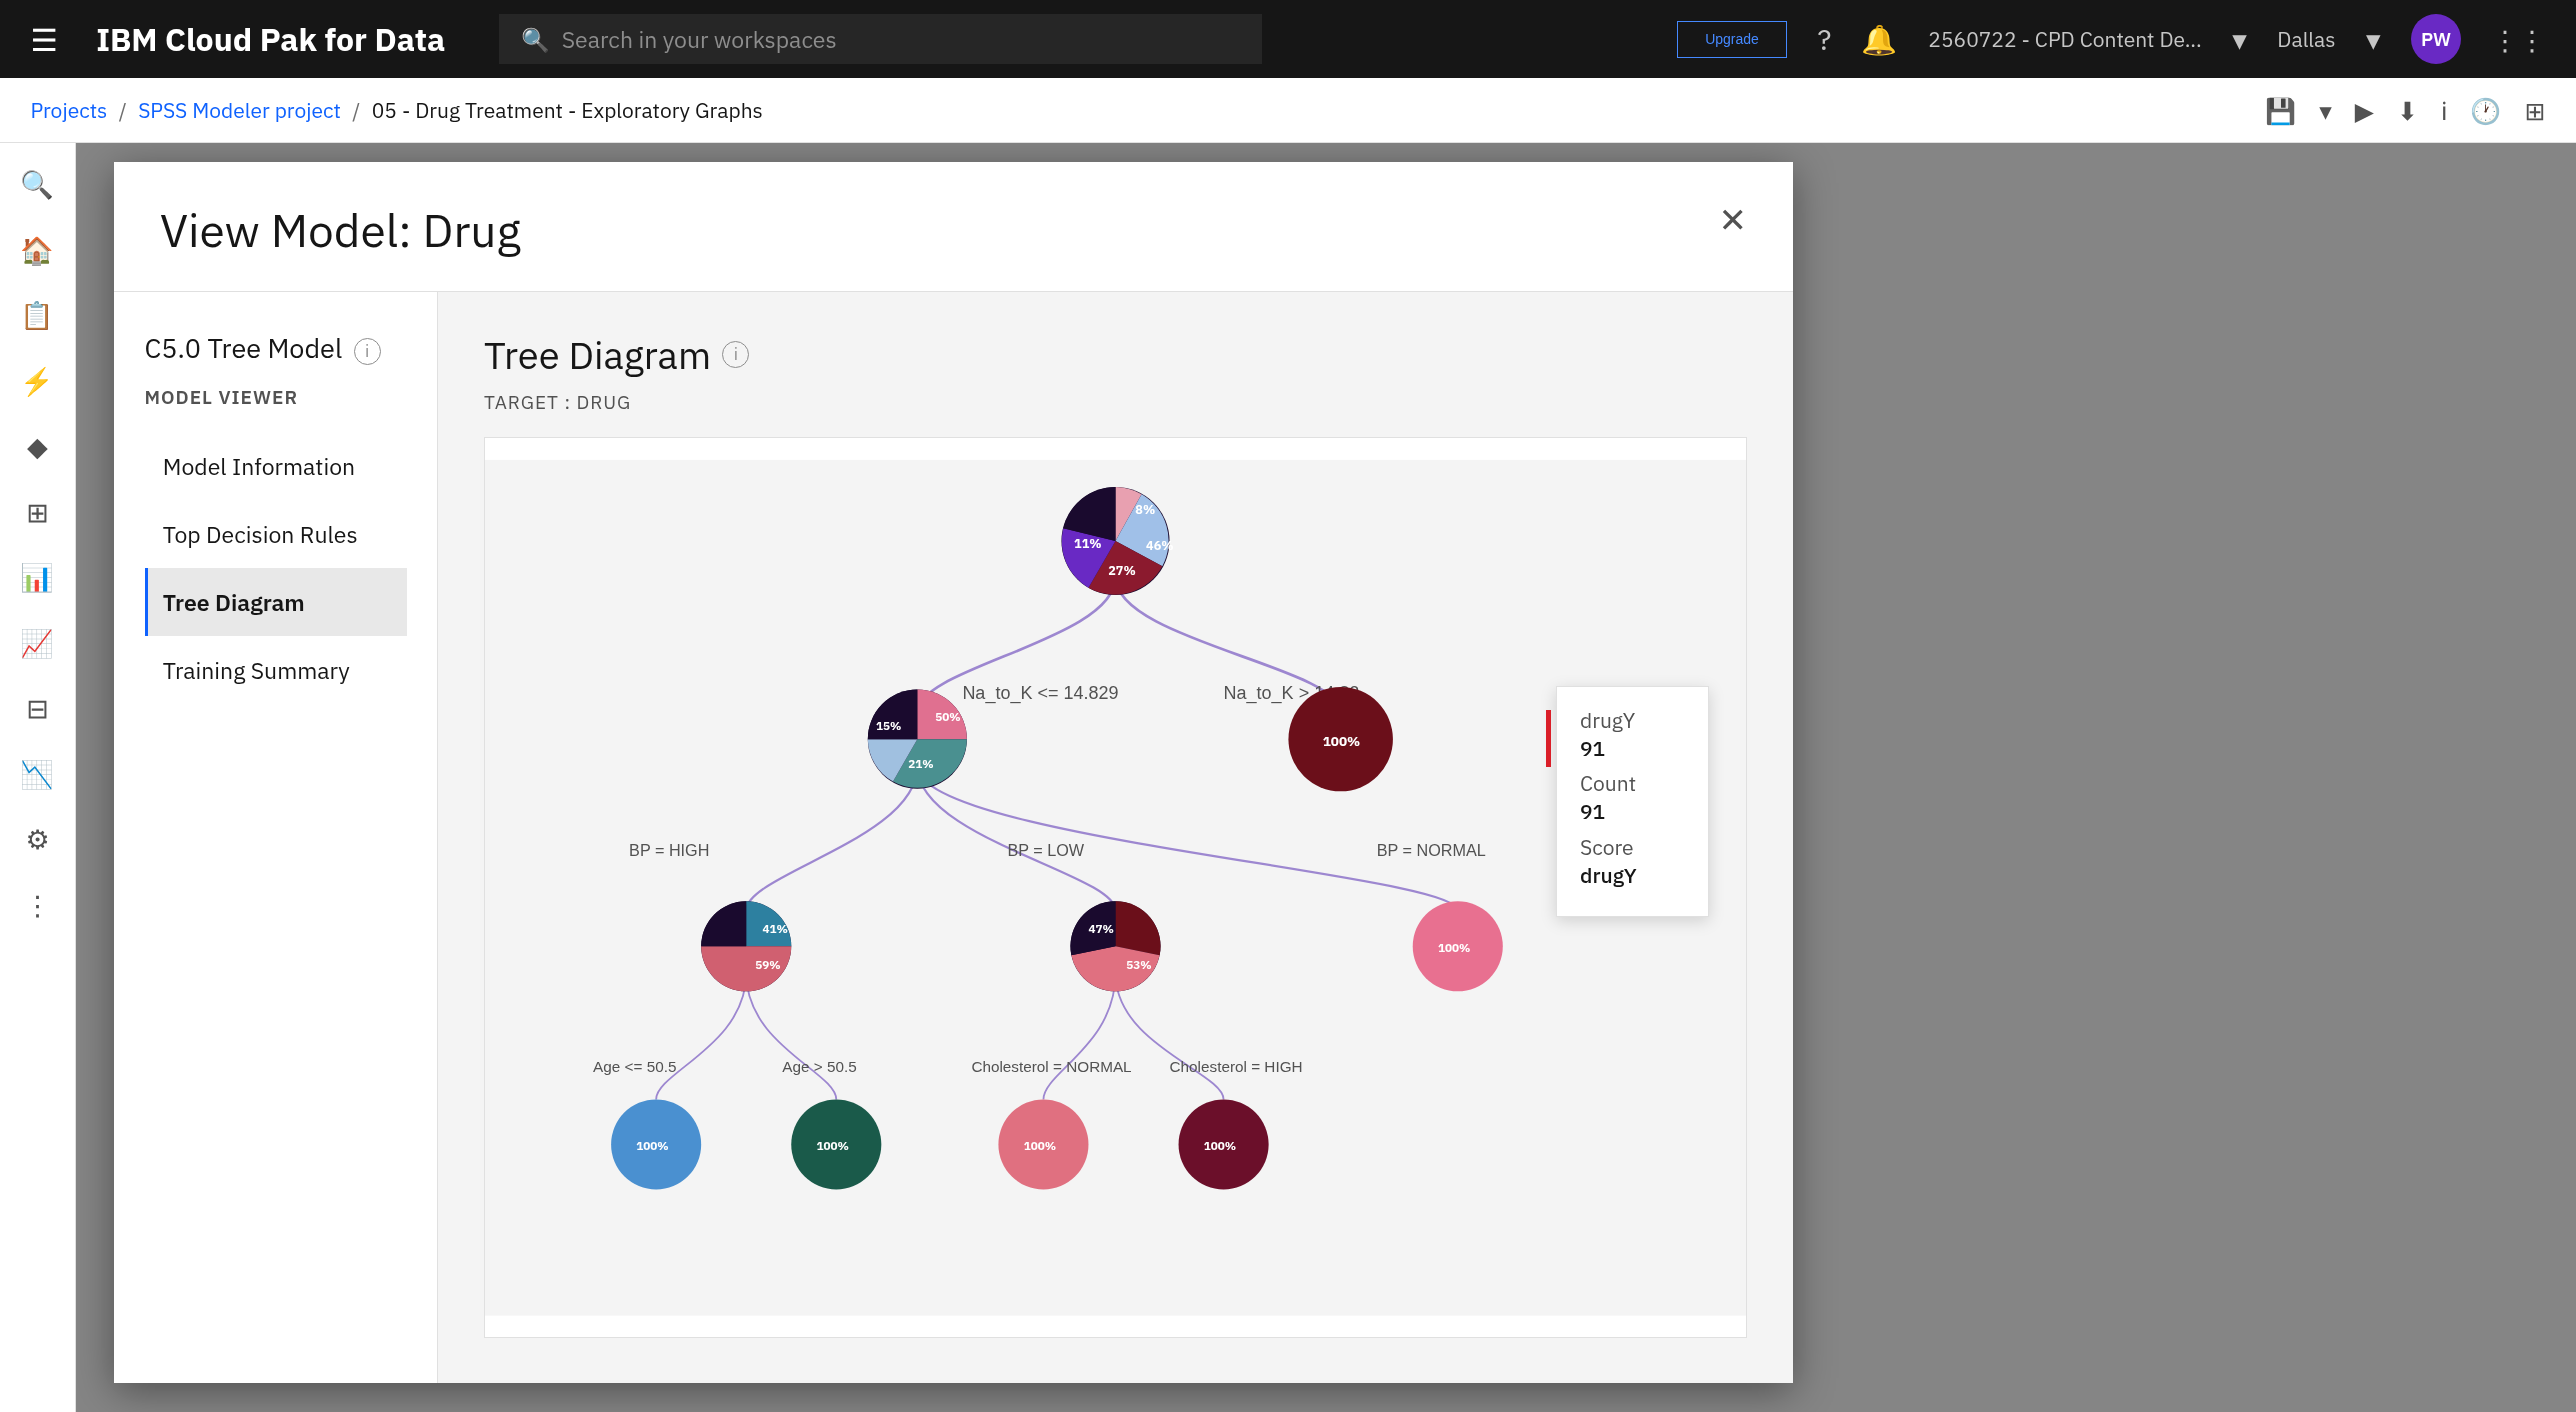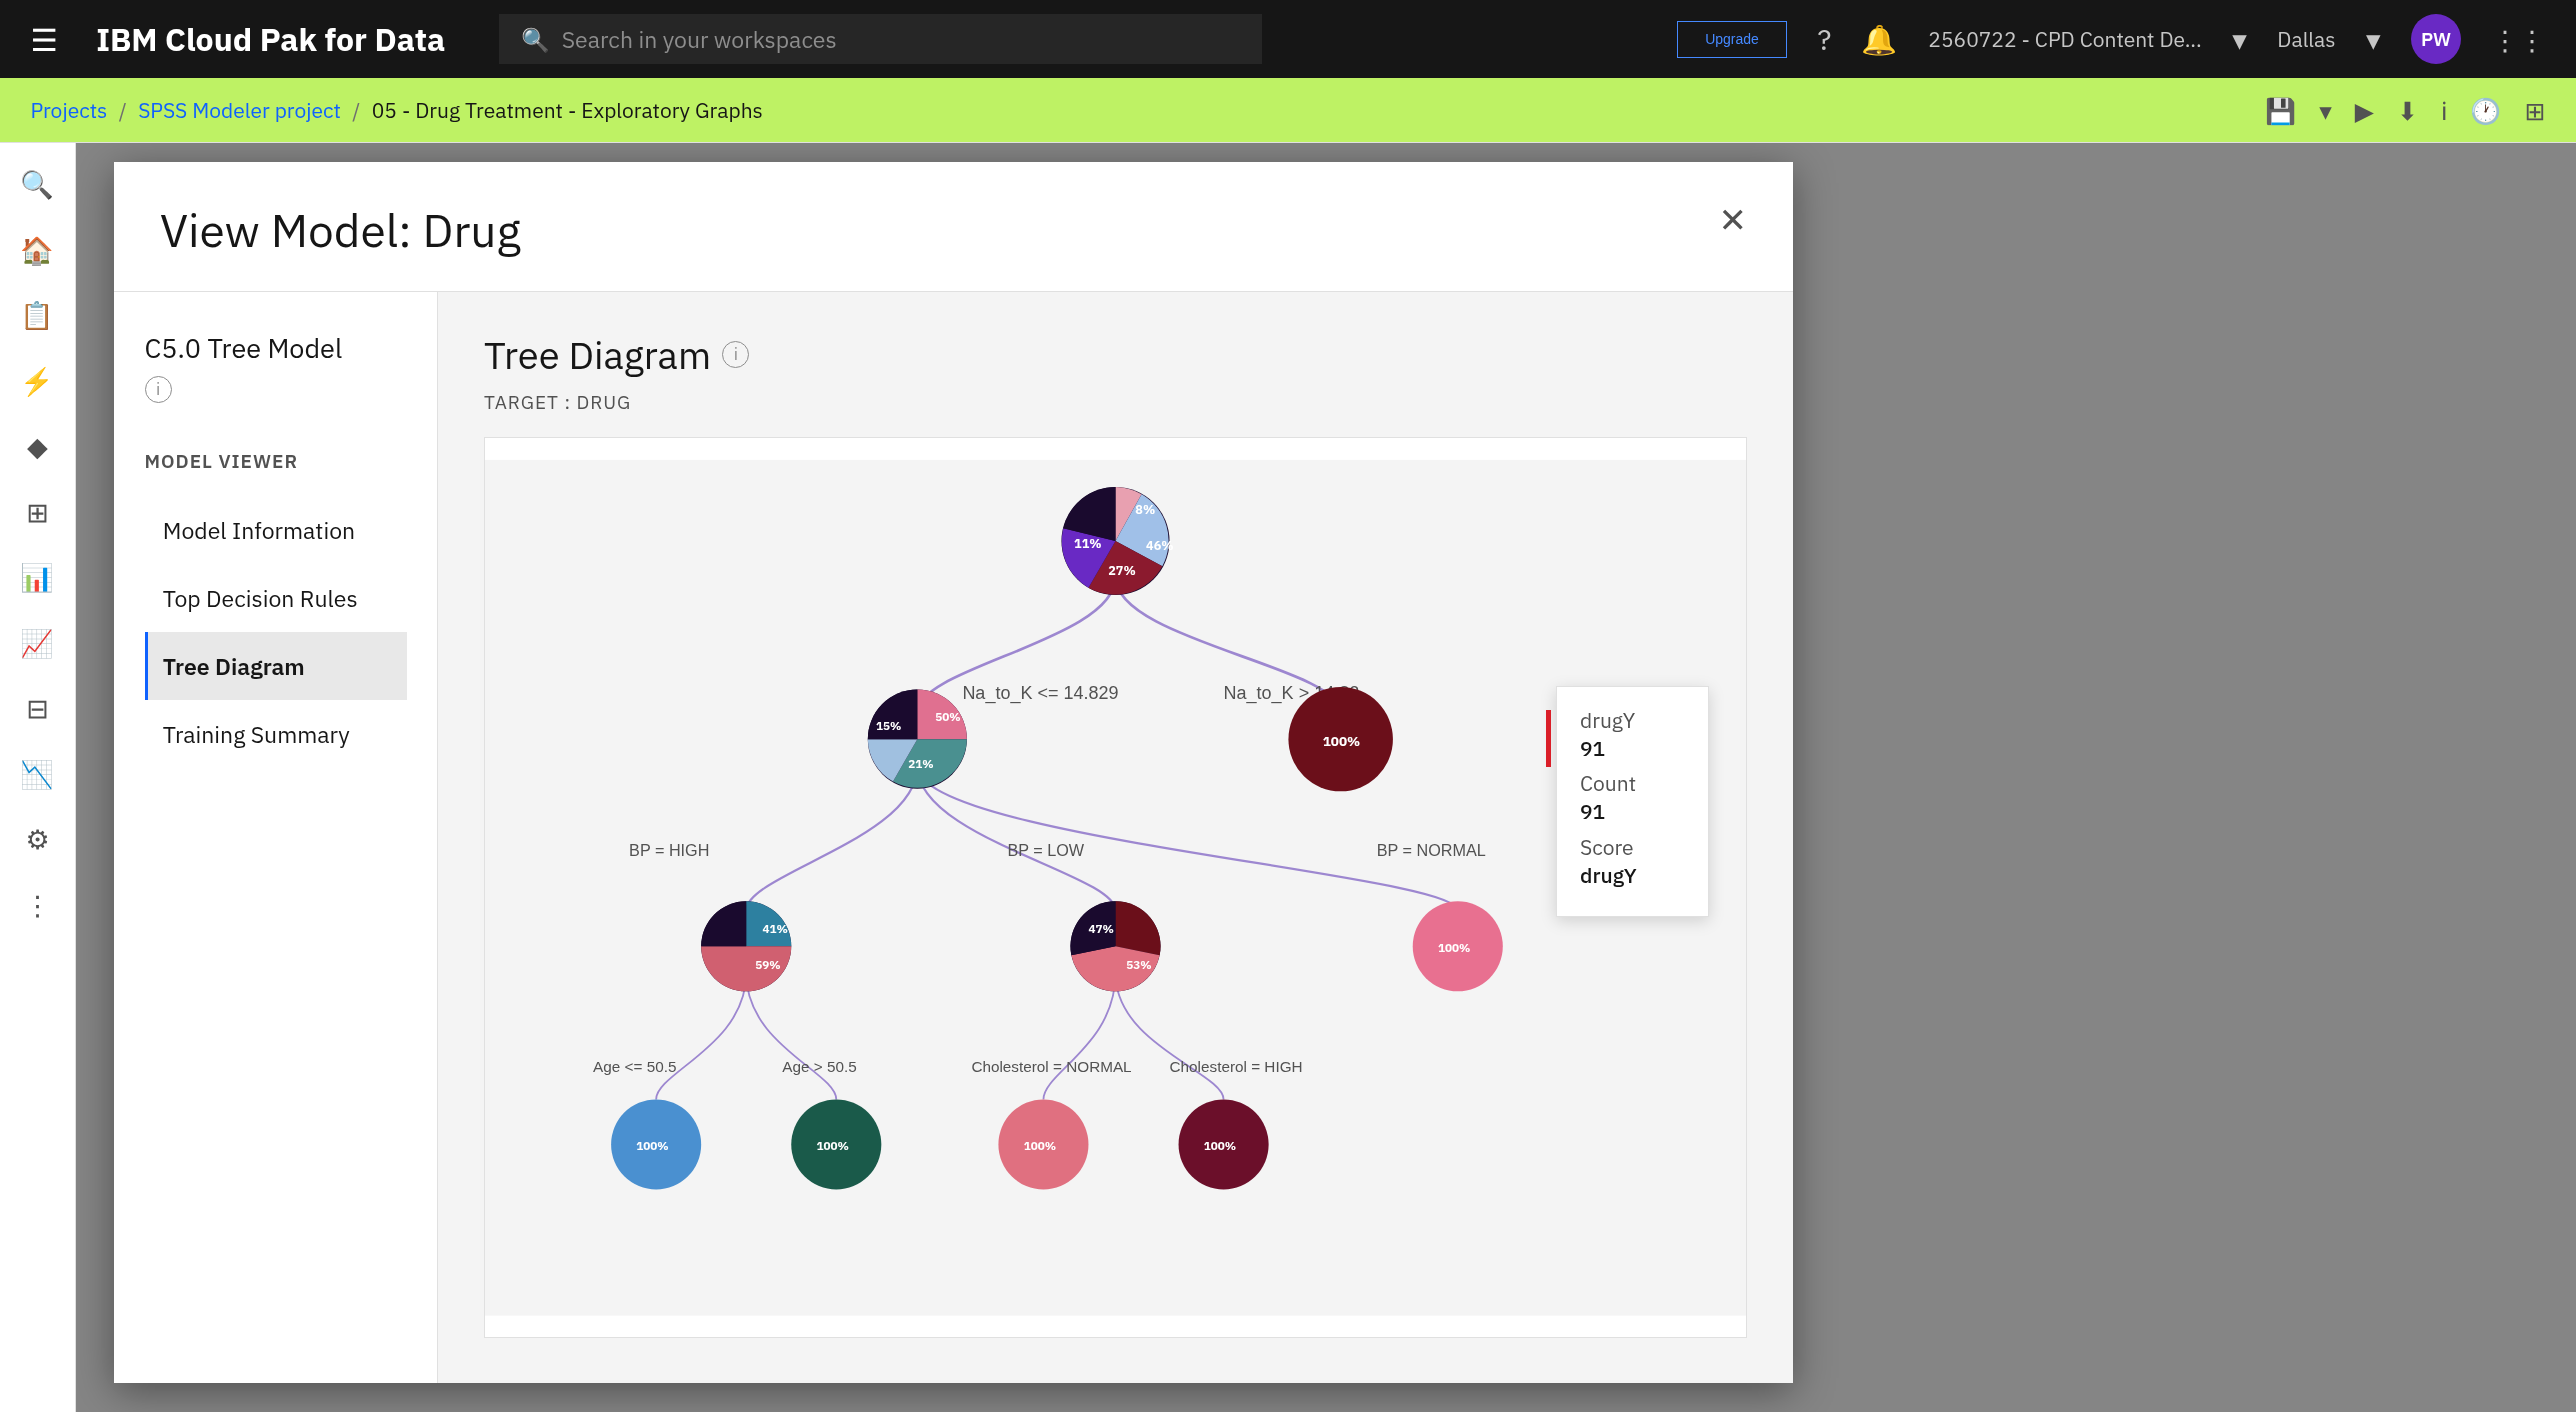--- a/index.html
+++ b/index.html
@@ -32,21 +32,21 @@
       width: 50px; height: 50px; border-radius: 50%;
       background: #6929c4; color: #fff;
       display: flex; align-items: center; justify-content: center;
       font-size: 19px; font-weight: 600;
     }
     .grid-icon { font-size: 27px; color: #c6c6c6; }
 
     
     .breadcrumb-bar {
       display: flex; align-items: center;
-      background: #bef264; height: 65px; padding: 0 30.5px;
+      background: #ffffff; height: 65px; padding: 0 30.5px;
       border-bottom: 1px solid #e0e0e0;
       font-size: 21px; gap: 11.4px;
       position: relative; z-index: 99;
     }
     .breadcrumb-link { color: #0f62fe; text-decoration: none; cursor: pointer; }
     .breadcrumb-sep { color: #6f6f6f; }
     .breadcrumb-current { color: #161616; }
     .breadcrumb-actions { margin-left: auto; display: flex; gap: 23px; align-items: center; }
     .breadcrumb-icon { font-size: 25px; color: #525252; cursor: pointer; }
 
@@ -97,21 +97,21 @@
 
     .modal-body { display: flex; flex: 1; overflow: hidden; }
 
     
     .model-sidebar {
       width: 324px; flex-shrink: 0;
       border-right: 1px solid #e0e0e0;
       padding: 38px 30.5px;
       background: #fff;
     }
-    .model-type { font-size: 27px; color: #161616; margin-bottom: 46px; display: flex; align-items: flex-start; gap: 11.4px; flex-direction: column; }
+    .model-type { font-size: 27px; color: #161616; margin-bottom: 20px; display: flex; align-items: flex-end; gap: 11.4px; }
     .info-icon { width: 27px; height: 27px; border-radius: 50%; border: 1.9px solid #8d8d8d; display: inline-flex; align-items: center; justify-content: center; font-size: 17px; color: #8d8d8d; }
     .model-viewer-label { font-size: 19px; font-weight: 600; color: #525252; letter-spacing: 1px; text-transform: uppercase; margin-bottom: 23px; }
     .nav-item {
       font-size: 23px; color: #161616;
       padding: 19px 15.3px; cursor: pointer;
       border-left: 3.8px solid transparent;
     }
     .nav-item.active {
       background: #e8e8e8;
       border-left: 3.8px solid #0f62fe;

